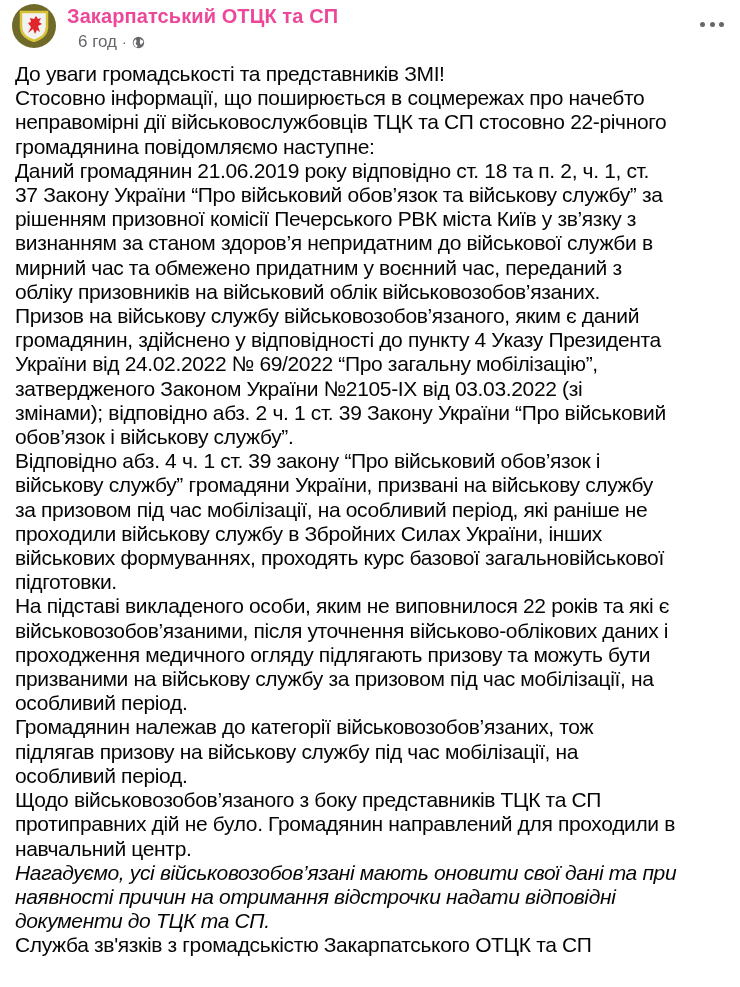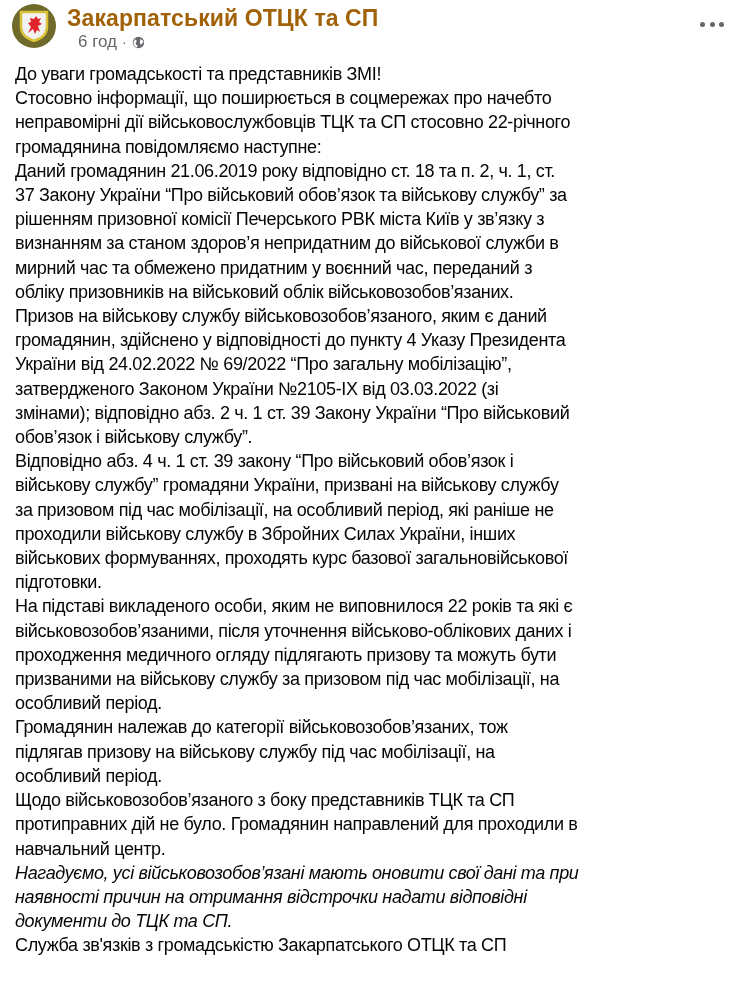--- a/index.html
+++ b/index.html
@@ -11,36 +11,36 @@
   }
   .post-header { position: absolute; left: 0; top: 0; width: 740px; height: 60px; }
   .avatar {
     position: absolute; left: 12px; top: 4px; width: 44px; height: 44px;
     border-radius: 50%; background: #6f6a2a;
     display: flex; align-items: center; justify-content: center;
   }
   .avatar svg { width: 30px; height: 32px; }
   .page-name {
     position: absolute; left: 67px; top: 5px;
-    font-size: 23px; font-weight: bold; color: #a16207; letter-spacing: 0.1px;
+    font-size: 20px; font-weight: bold; color: #ec4899; letter-spacing: 0.1px;
   }
   .meta {
     position: absolute; left: 78px; top: 32px;
     font-size: 17px; color: #65676b; display: flex; align-items: center;
   }
   .meta .dot { margin: 0 5px; font-size: 14px; }
   .globe-icon { width: 13px; height: 13px; display: inline-block; }
   .more-button {
     position: absolute; right: 16px; top: 18px; width: 24px; height: 12px;
     display: flex; align-items: center; justify-content: space-between; cursor: pointer;
   }
   .more-button span { width: 5px; height: 5px; border-radius: 50%; background: #65676b; display: block; }
   .post-body {
     position: absolute; left: 15px; top: 62px; width: 722px;
-    font-size: 18px; line-height: 24.2px; color: #050505;
+    font-size: 21px; line-height: 24.2px; color: #050505;
     font-family: "Liberation Sans Narrow", "Liberation Sans", sans-serif;
     letter-spacing: -0.35px;
   }
   .post-body p { margin: 0; white-space: pre-line; }
   .post-body p.gap { margin-top: 0; font-style: italic; }
 </style>
 </head>
 <body>
 
 <div class="post-header">

